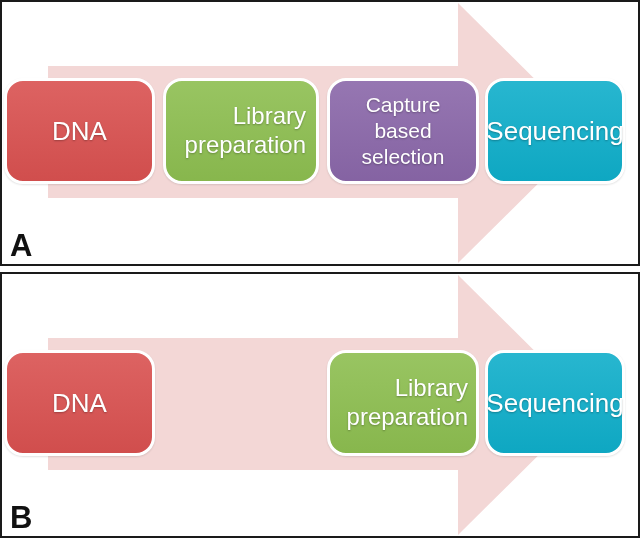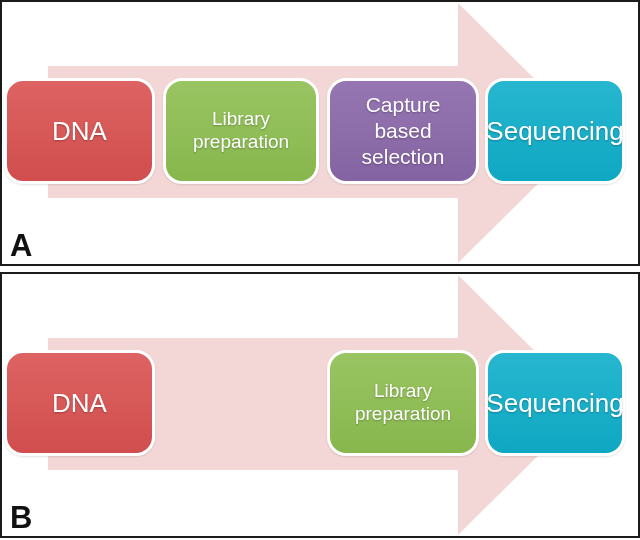--- a/index.html
+++ b/index.html
@@ -31,21 +31,21 @@
   }
   .box .box-text{
     display:inline-block;
     text-shadow:0 1px 2px rgba(0,0,0,0.28);
   }
   .pos0{left:2px;width:151px;}
   .pos1{left:161px;width:156px;}
   .pos2{left:325px;width:152px;}
   .pos3{left:483px;width:140px;}
   .w1 .box-text{font-size:26px;white-space:nowrap;}
-  .w2 .box-text{font-size:19px;line-height:1.2;max-width:130px;}
+  .w2 .box-text{font-size:24px;line-height:1.2;max-width:130px;text-align:right;}
   .w3 .box-text{font-size:21px;line-height:1.25;max-width:98px;}
   .panel-label{
     position:absolute;left:8px;bottom:3px;
     font-size:31px;font-weight:bold;color:#111111;line-height:1;
   }
 </style>
 </head>
 <body>
 
 <div class="panel pA">

